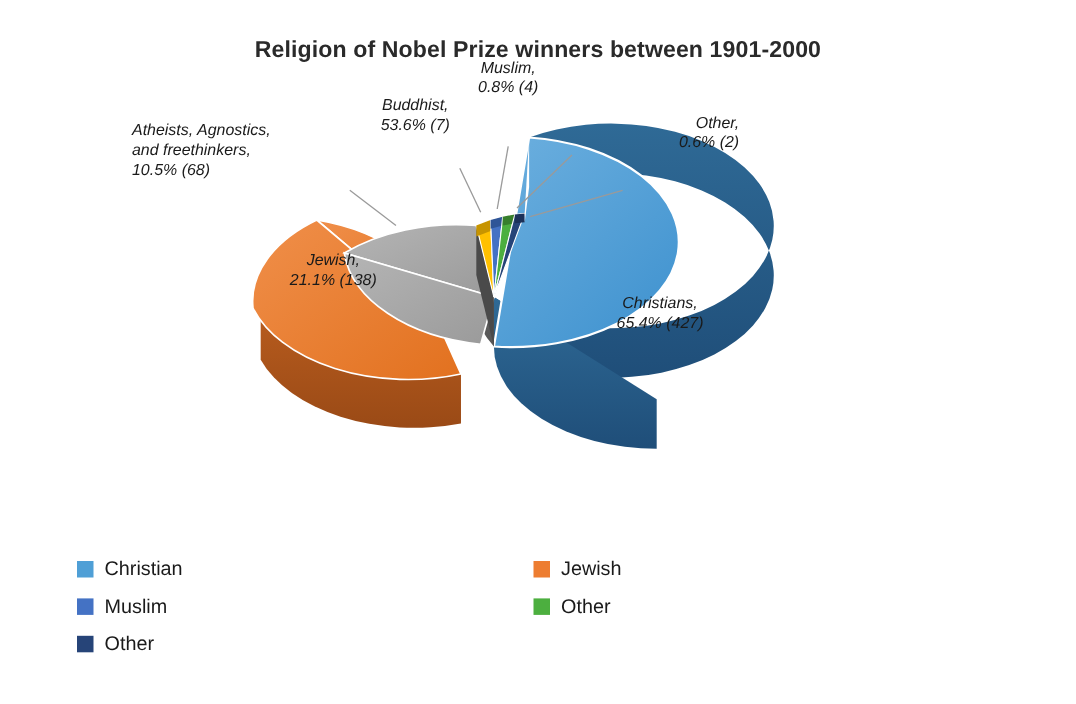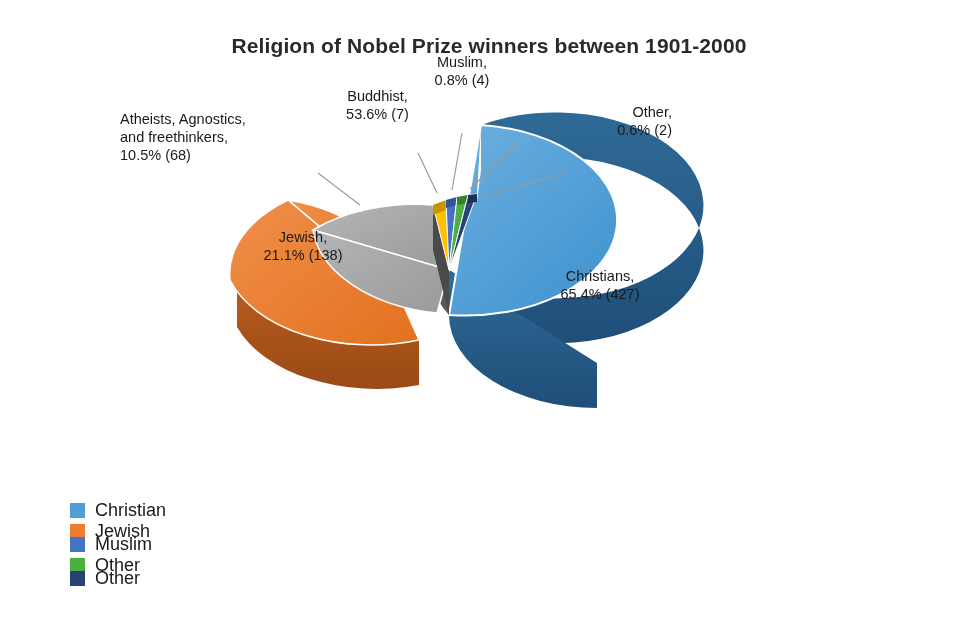--- a/index.html
+++ b/index.html
@@ -39,35 +39,36 @@
     top: 45px;
     width: 978px;
     height: 430px;
   }
   .label {
     position: absolute;
     font-size: 14.5px;
     color: #1a1a1a;
     line-height: 1.25;
     white-space: pre;
+    font-style: italic;
   }
   .label.right { }
   .label.center { text-align: center; }
   .label.left { text-align: right; }
   #legend {
     position: absolute;
     left: 70px;
     top: 500px;
     width: 830px;
   }
   .legend-row {
     display: flex;
-    flex-direction: column;
+    flex-direction: row;
     height: 34px;
-    align-items: flex-start;
+    align-items: center;
   }
   .legend-item {
     display: flex;
     align-items: center;
     width: 50%;
   }
   .swatch {
     width: 15px;
     height: 15px;
     margin-right: 10px;

